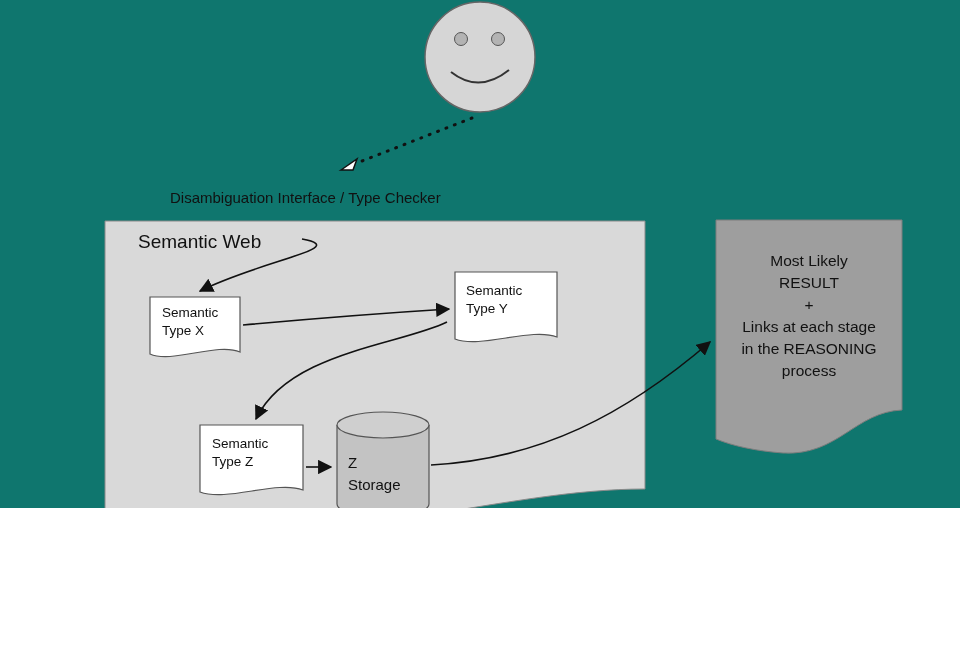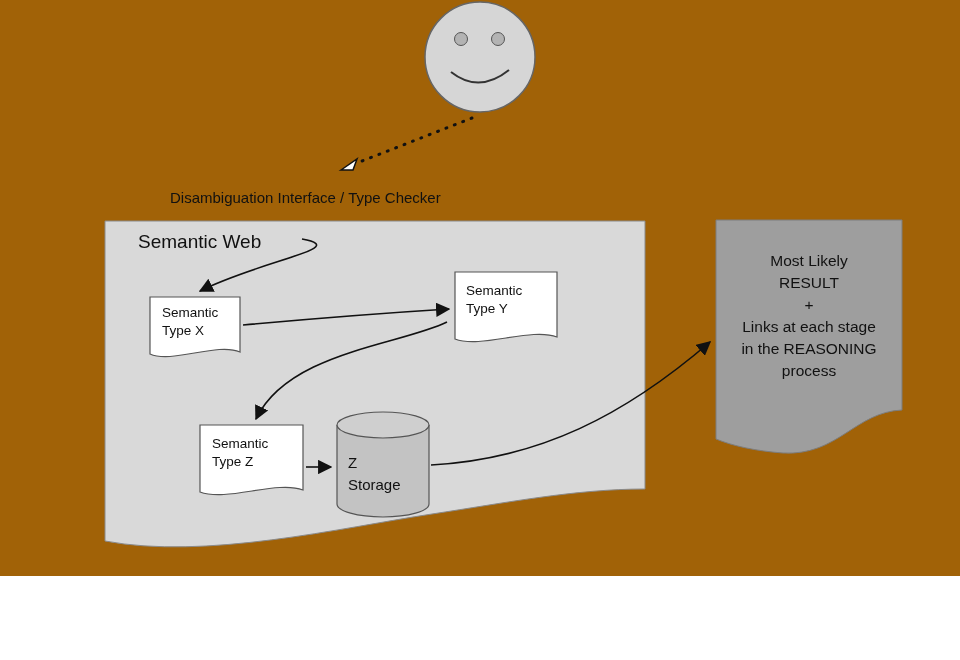--- a/index.html
+++ b/index.html
@@ -1,19 +1,19 @@
 <!DOCTYPE html>
 <html><head>
 <meta charset="utf-8">
 <style>
   html,body { margin:0; padding:0; background:#fff; }
   .canvas {
     position:relative;
-    width:960px; height:576px;
-    background:#a16207;
+    width:960px; height:508px;
+    background:#0f766e;
     font-family:"Liberation Sans", sans-serif;
     overflow:hidden;
   }
   svg { display:block; }
   text { fill:#111111; }
   .interface-label { font-size:15px; }
   .region-title { font-size:19px; }
   .doc-label { font-size:13.5px; }
   .storage-label { font-size:15px; }
   .result-line { font-size:15.5px; text-anchor:middle; }

